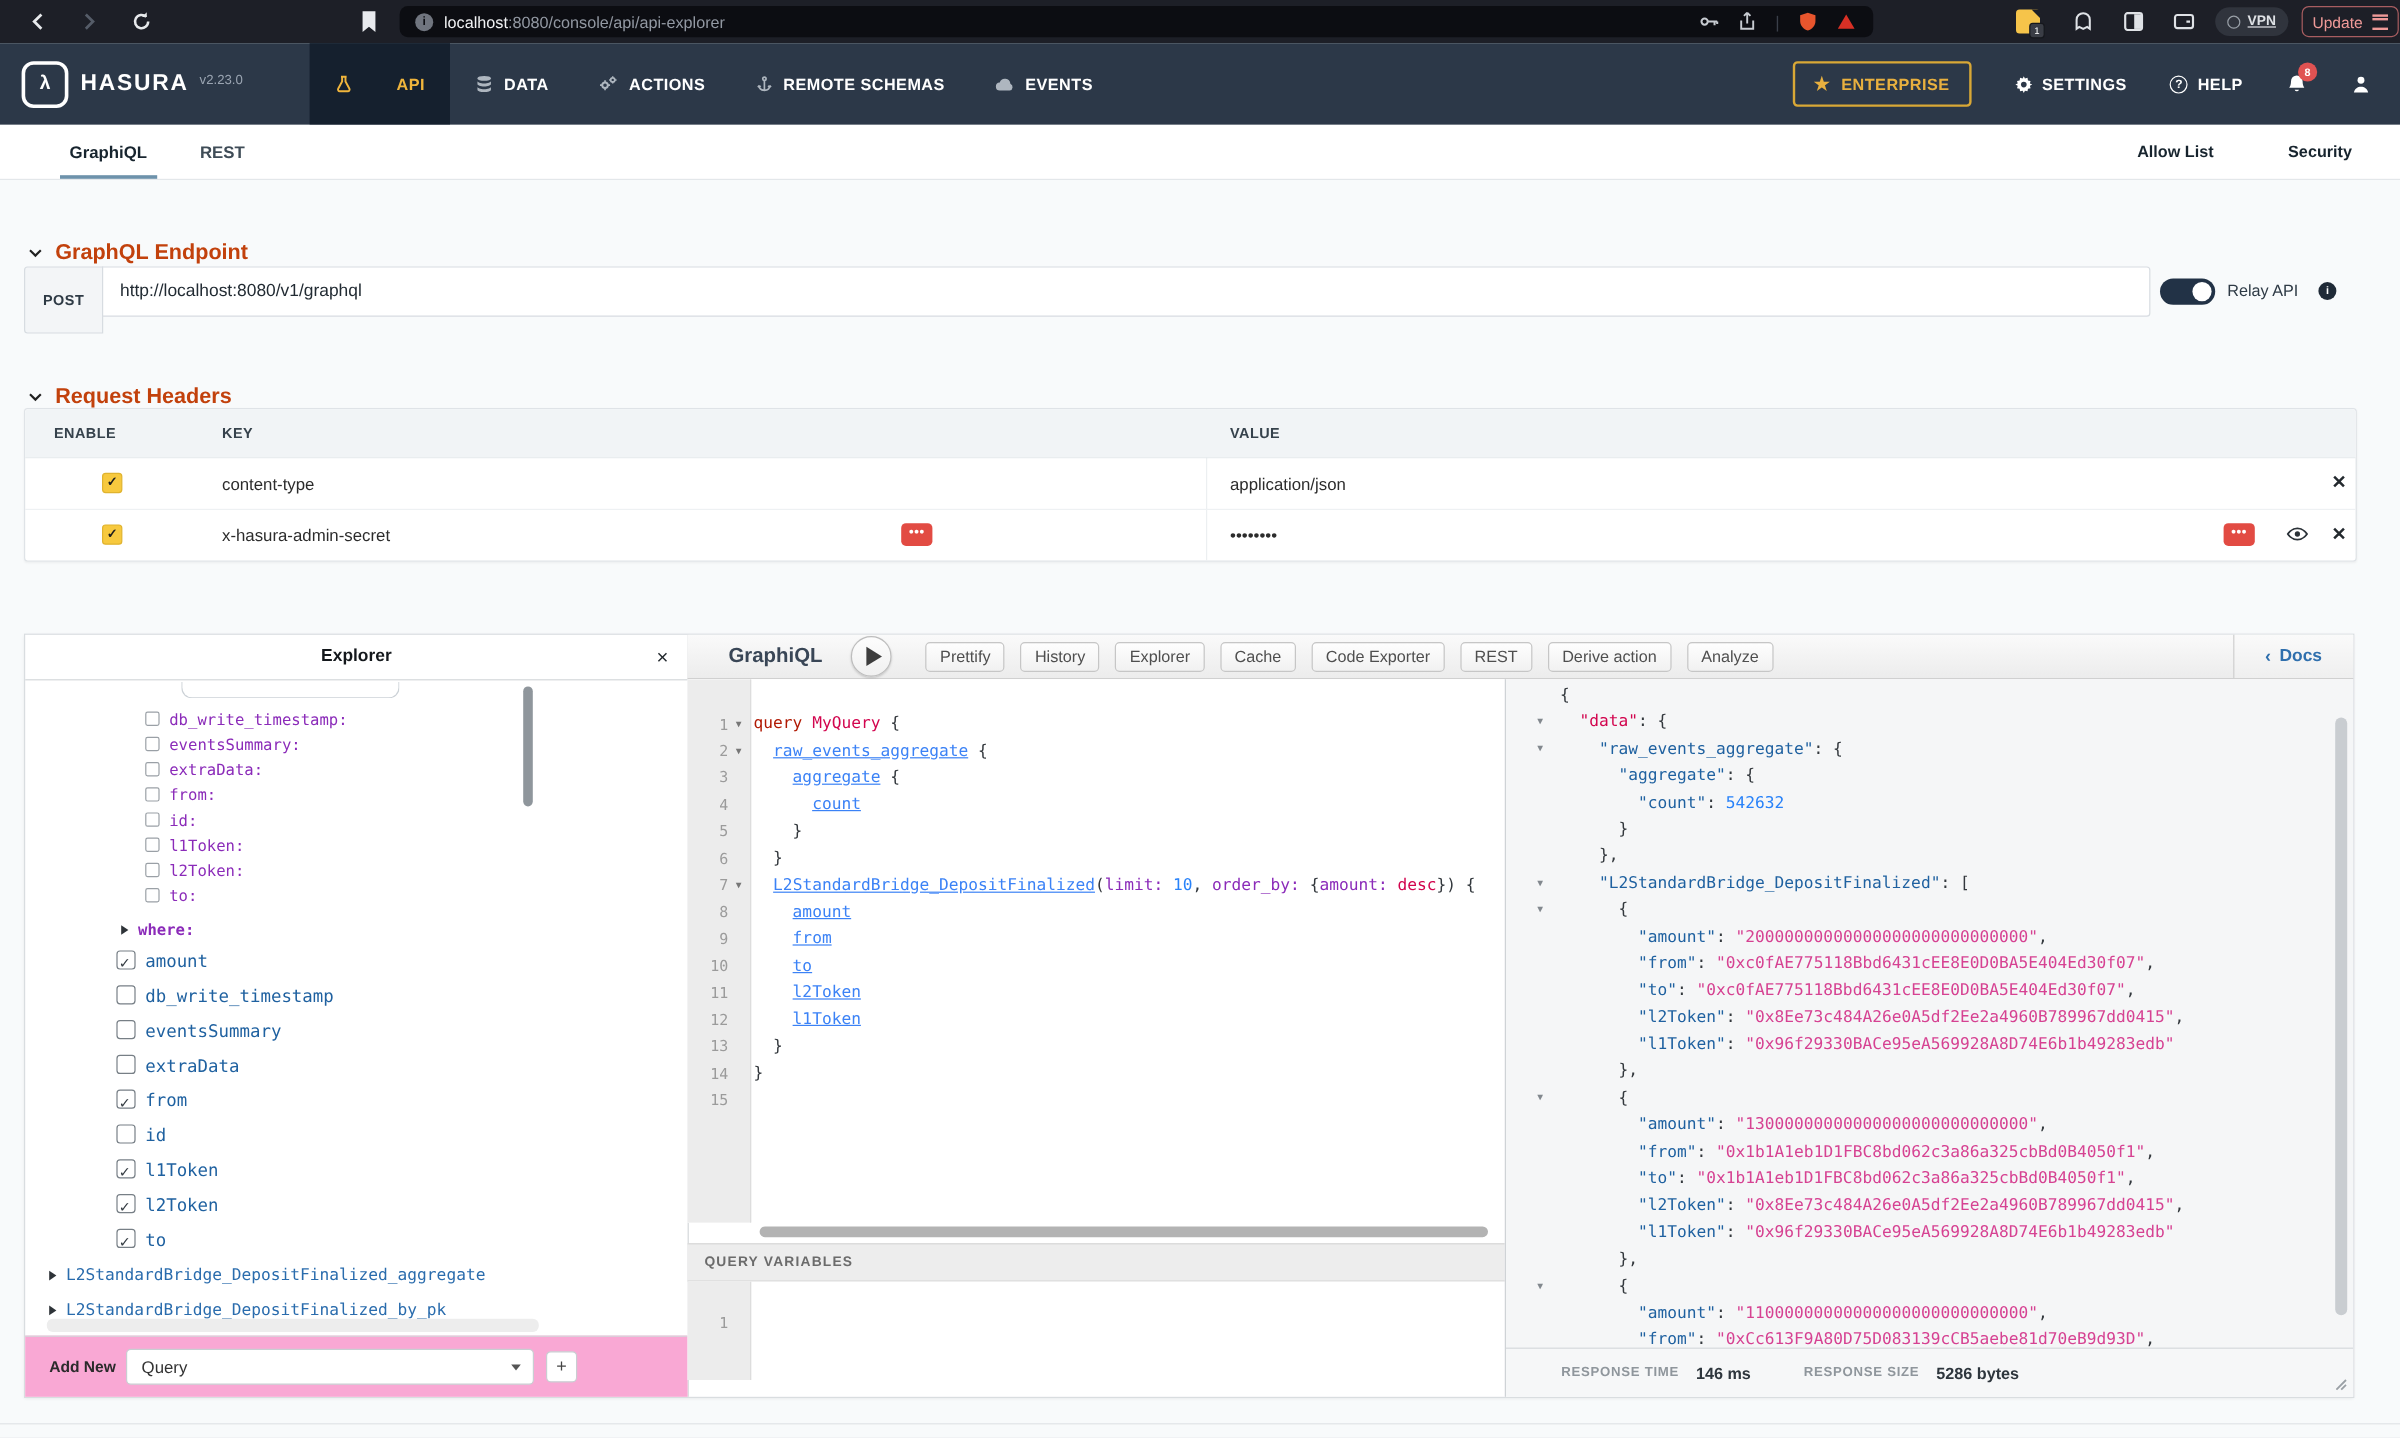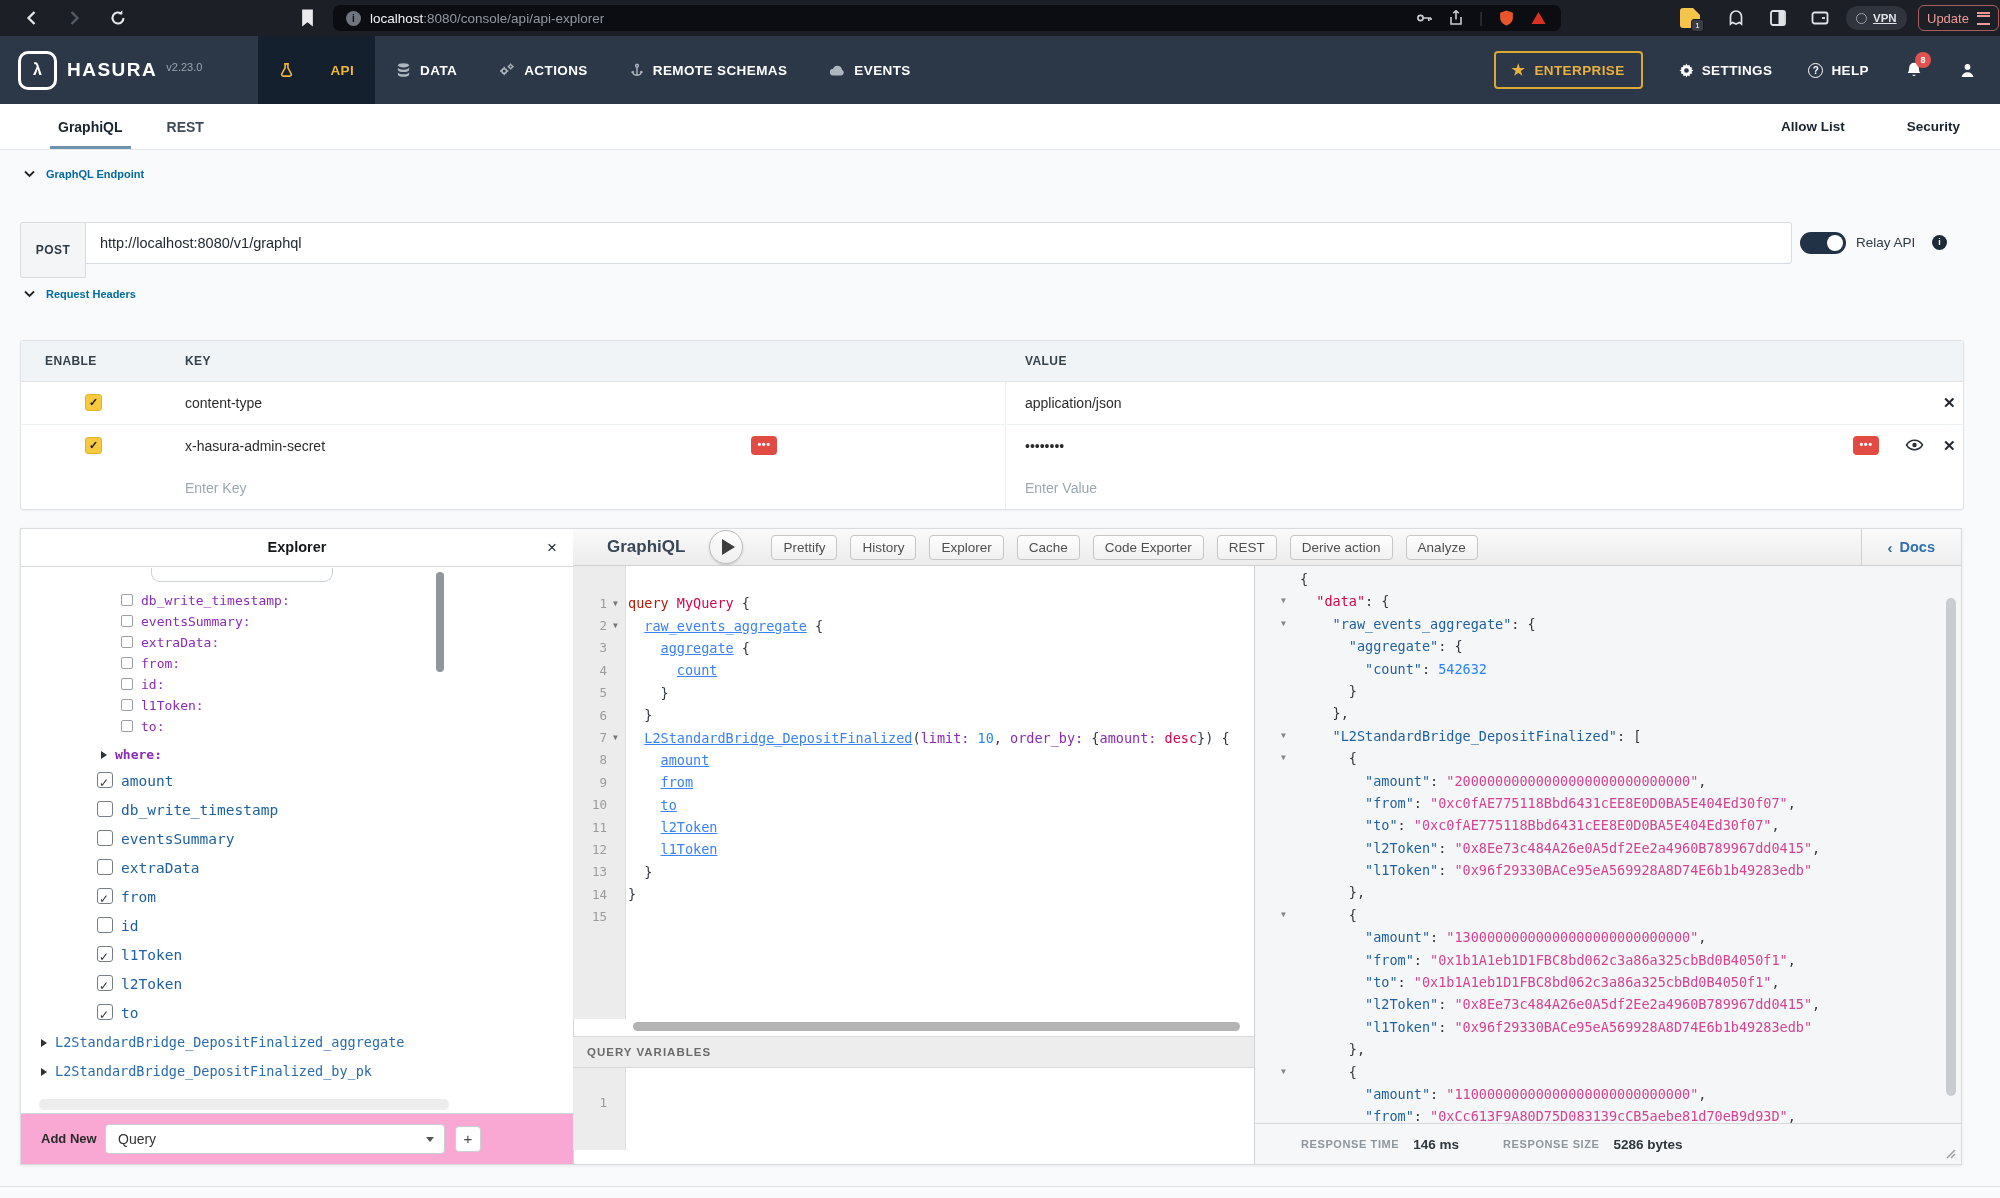--- a/index.html
+++ b/index.html
@@ -62,22 +62,22 @@
           border-bottom:1px solid #e3e7ea;display:flex;align-items:center;box-sizing:border-box;}
   .stab{position:relative;height:100%;display:flex;align-items:center;font-size:14px;font-weight:bold;
         color:#3f4c57;}
   .stab.active{color:#17242e;}
   .stab.active::after{content:"";position:absolute;left:-8px;right:-8px;bottom:0;height:3.5px;background:#6d92ab;}
   .stab-gql{margin-left:58px;}
   .stab-rest{margin-left:44px;}
   .sright{margin-left:auto;display:flex;gap:62px;padding-right:40px;font-size:13.5px;font-weight:bold;color:#17242e;}
 
   
-  .section-head{position:absolute;left:24px;display:flex;align-items:center;gap:11px;font-size:11px;
-                font-weight:bold;color:#0369a1;}
+  .section-head{position:absolute;left:24px;display:flex;align-items:center;gap:11px;font-size:18px;
+                font-weight:bold;color:#c2410c;margin-top:32px;}
   .sh-endpoint{top:168px;}
   .sh-headers{top:288px;}
 
   .post{position:absolute;left:20px;top:222px;width:66px;height:56px;background:#f3f5f7;border:1px solid #d7dce1;
         border-radius:3px 0 0 3px;box-sizing:border-box;font-size:12px;font-weight:bold;color:#2e3a45;
         letter-spacing:.4px;display:flex;align-items:center;justify-content:center;}
   .ep-url{position:absolute;left:85px;top:222px;width:1707px;height:42px;background:#fff;border:1px solid #d7dce1;
         box-sizing:border-box;border-radius:0 3px 3px 0;font-size:14.5px;color:#222b33;line-height:40px;
         padding-left:14px;}
   .toggle{position:absolute;left:1800px;top:232px;width:46px;height:22px;background:#223246;border-radius:11px;}
@@ -404,41 +404,38 @@
           <div class="dots dots-val">•••</div>
           <span class="eye">
             <svg width="19" height="16" viewBox="0 0 19 16">
               <path d="M1.5 8s3-4.7 8-4.7S17.5 8 17.5 8s-3 4.7-8 4.7S1.5 8 1.5 8z" fill="none" stroke="#2b3238" stroke-width="1.5"></path>
               <circle cx="9.5" cy="8" r="2.2" fill="#2b3238"></circle>
             </svg>
           </span>
           <span class="xbtn">✕</span>
         </div>
       </div>
-    <div class="ht-row">
-      <span class="ht-key ph">Enter Key</span>
-      <span class="ht-val ph">Enter Value</span>
-    </div>
   </div>
 
   <div class="gpanel">
 
     <div class="explorer">
       <div class="ex-head">
         <span class="ex-title">Explorer</span>
         <span class="ex-close">×</span>
       </div>
       <div class="ex-list" id="ex-list">
         <div class="ex-clip"></div>
       <div class="ex-arg"><span class="cb"></span><span>db_write_timestamp:</span></div>
           <div class="ex-arg"><span class="cb"></span><span>eventsSummary:</span></div>
           <div class="ex-arg"><span class="cb"></span><span>extraData:</span></div>
           <div class="ex-arg"><span class="cb"></span><span>from:</span></div>
           <div class="ex-arg"><span class="cb"></span><span>id:</span></div>
           <div class="ex-arg"><span class="cb"></span><span>l1Token:</span></div>
+          <div class="ex-arg"><span class="cb"></span><span>l2Token:</span></div>
           <div class="ex-arg"><span class="cb"></span><span>to:</span></div>
           <div class="ex-where"><span class="tri-r"></span><span>where:</span></div>
           <div class="ex-field"><span class="cb cb2 on"></span><span>amount</span></div>
           <div class="ex-field"><span class="cb cb2"></span><span>db_write_timestamp</span></div>
           <div class="ex-field"><span class="cb cb2"></span><span>eventsSummary</span></div>
           <div class="ex-field"><span class="cb cb2"></span><span>extraData</span></div>
           <div class="ex-field"><span class="cb cb2 on"></span><span>from</span></div>
           <div class="ex-field"><span class="cb cb2"></span><span>id</span></div>
           <div class="ex-field"><span class="cb cb2 on"></span><span>l1Token</span></div>
           <div class="ex-field"><span class="cb cb2 on"></span><span>l2Token</span></div>

